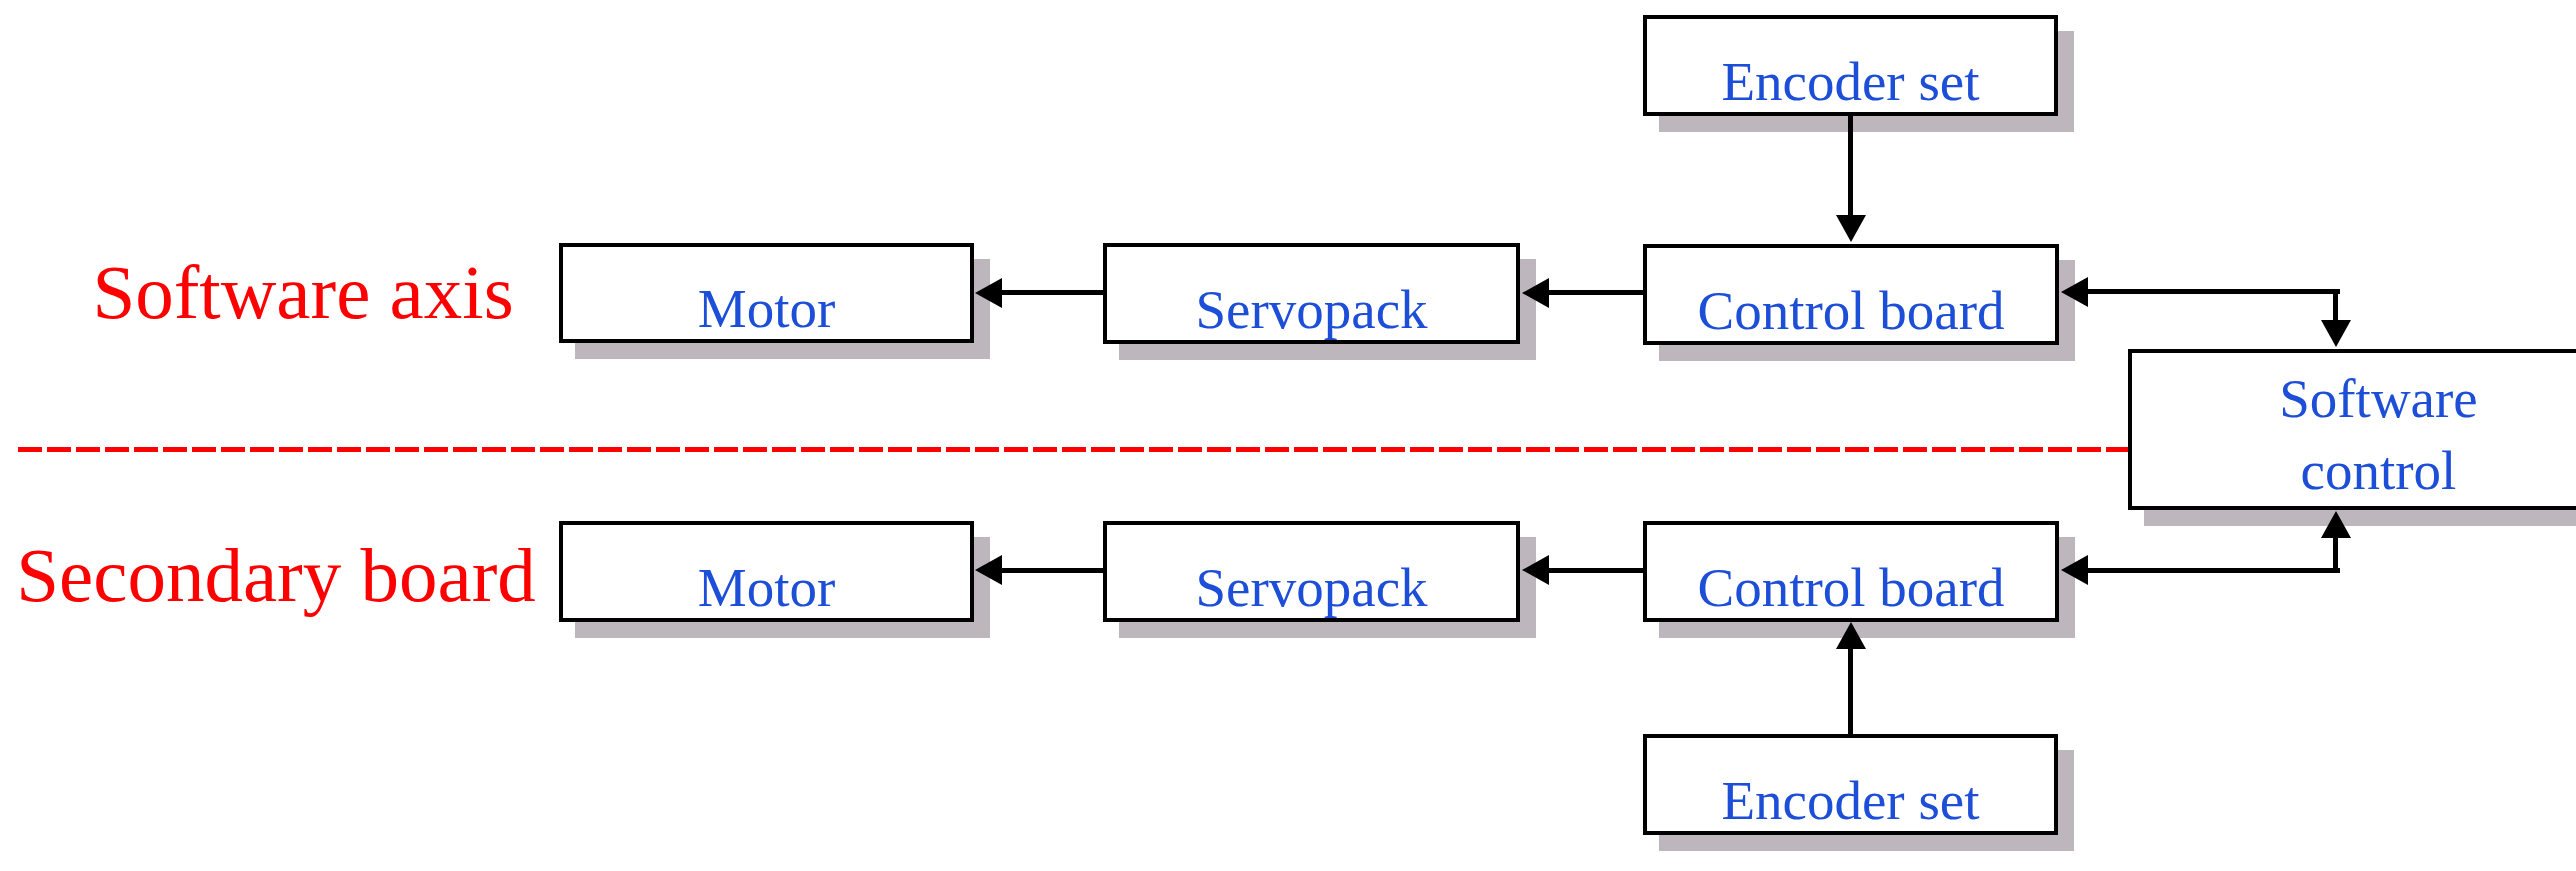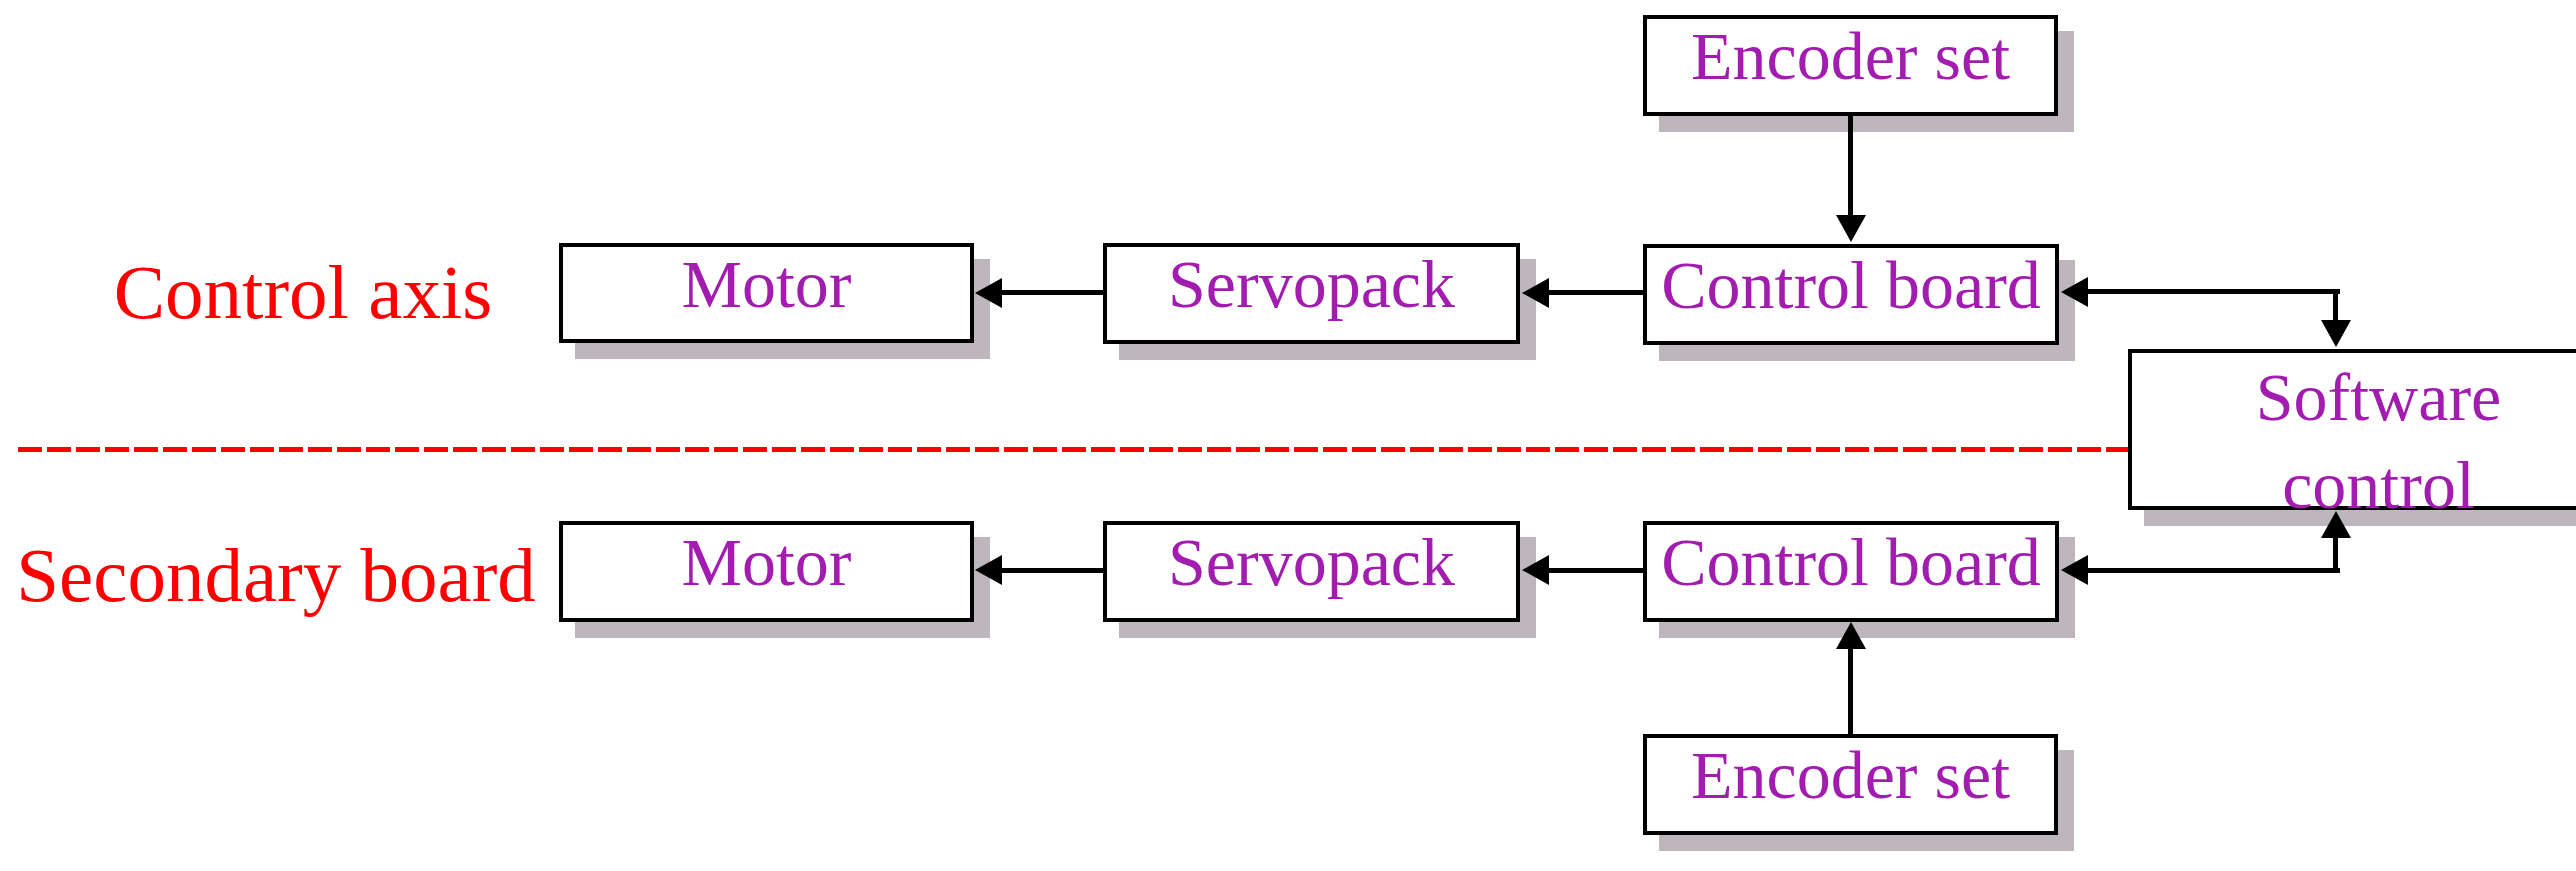--- a/index.html
+++ b/index.html
@@ -16,24 +16,24 @@
     font-family: "Liberation Serif", "DejaVu Serif", serif;
   }
   
   .box {
     position: absolute;
     box-sizing: border-box;
     background: #ffffff;
     border: 4.4px solid #000000;
     box-shadow: 16px 16px 0 0 #bdb7bd;
     display: flex;
-    align-items: flex-start;
+    align-items: flex-end;
     justify-content: center;
-    color: #a21caf;
-    font-size: 68px;
+    color: #1d4ed8;
+    font-size: 55px;
     line-height: 1.1;
     text-align: center;
     white-space: nowrap;
   }
   .box .wrap2 {
     white-space: normal;
     width: 294px;
     line-height: 1.3;
   }
   
@@ -72,21 +72,21 @@
     width: 2111px;
     height: 5.3px;
     background: repeating-linear-gradient(90deg, #ff0000 0 24px, transparent 24px 29px);
   }
 </style>
 </head>
 <body>
 
 <div id="canvas">
 
-  <div class="axis-label" style="left:303px; top:294px;">Control axis</div>
+  <div class="axis-label" style="left:303px; top:294px;">Software axis</div>
   <div class="axis-label" style="left:276px; top:577px;">Secondary board</div>
 
   <div id="divider"></div>
 
   <div class="box" style="left:1643px; top:15px;  width:415px; height:101px;">
     <span>Encoder set</span>
   </div>
 
   <div class="box" style="left:559px;  top:243px; width:415px; height:100px;">
     <span>Motor</span>

